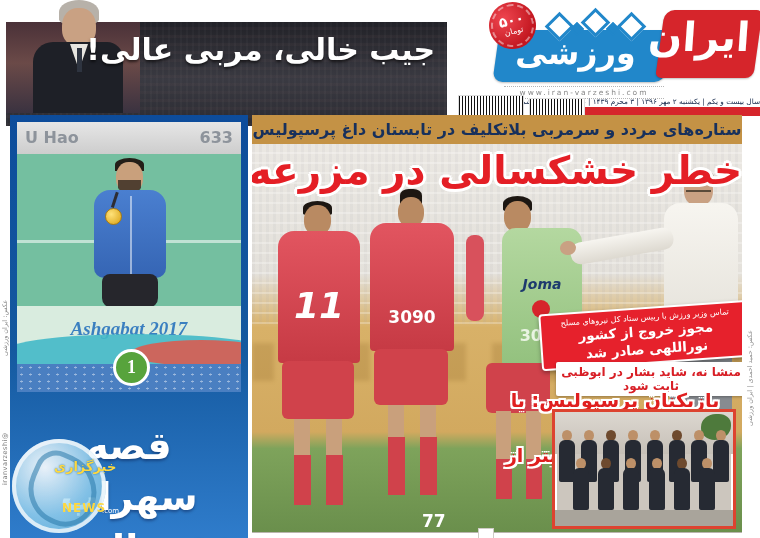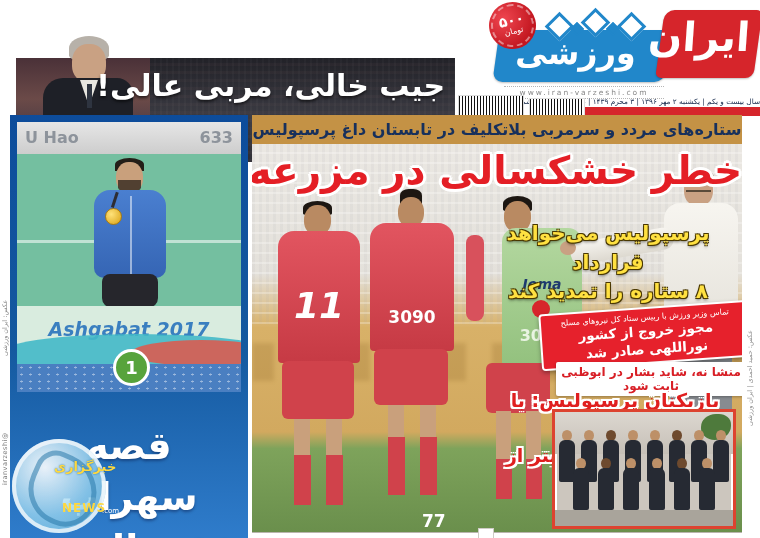--- a/index.html
+++ b/index.html
@@ -1,21 +1,21 @@
 <!DOCTYPE html>
 <html><head>
 <meta charset="utf-8">
 <style>
   html,body{margin:0;padding:0;background:#fff;}
   .page{position:relative;width:760px;height:538px;background:#fff;overflow:hidden;
         font-family:"DejaVu Sans",sans-serif;}
 
   
-  .top-banner{position:absolute;left:16px;top:22px;width:441px;height:104px;
-    background:linear-gradient(180deg,#222228,#3a3a42 55%,#2b2b32);overflow:visible;margin-top:36px;}
+  .top-banner{position:absolute;left:6px;top:22px;width:441px;height:104px;
+    background:linear-gradient(180deg,#222228,#3a3a42 55%,#2b2b32);overflow:visible;}
   .banner-noise{position:absolute;inset:0;opacity:.35;
     background:repeating-linear-gradient(90deg,rgba(255,255,255,.07) 0 2px,transparent 2px 6px),
                repeating-linear-gradient(0deg,rgba(120,90,90,.25) 0 3px,transparent 3px 8px);}
   .terim-photo{position:absolute;left:0;top:0;width:134px;height:91px;
     background:linear-gradient(180deg,#4a3138,#6b4a48 45%,#3a3240);overflow:visible;}
   .terim-hair{position:absolute;left:53px;top:-22px;width:40px;height:24px;background:#b7b1a9;
     border-radius:50% 50% 20% 20%;}
   .terim-head{position:absolute;left:56px;top:-14px;width:34px;height:38px;background:#c9a183;
     border-radius:46% 46% 42% 42%;}
   .terim-suit{position:absolute;left:27px;top:20px;width:90px;height:71px;background:#1e2027;
@@ -79,21 +79,21 @@
     background:linear-gradient(#4a7fd0,#3565b4);border-radius:16px 16px 10px 10px;}
   .ath-zip{position:absolute;left:50%;top:6px;width:2px;height:78px;background:rgba(255,255,255,.5);}
   .ath-ribbon{position:absolute;left:96px;top:72px;width:14px;height:16px;
     border-left:3px solid #2d2d33;transform:rotate(18deg);}
   .ath-medal{position:absolute;left:88px;top:86px;width:15px;height:15px;border-radius:50%;
     background:radial-gradient(circle at 35% 35%,#ffe27a,#d9a012);border:1px solid #a87a10;}
   .ath-shorts{position:absolute;left:85px;top:152px;width:56px;height:34px;background:#26262c;
     border-radius:8px 8px 10px 10px;}
   .ath-leg{position:absolute;width:14px;height:46px;background:#c9a07c;top:184px;}
   .ath-leg.l{left:92px;} .ath-leg.r{left:119px;}
-  .podium{position:absolute;left:0;bottom:0;width:100%;height:86px;background:#d9ecdf;}
+  .podium{position:absolute;left:0;bottom:0;width:100%;height:86px;background:#d9ecdf;font-family:Liberation Serif, serif;}
   .podium-label{position:absolute;left:0;top:12px;width:100%;text-align:center;color:#3a7fc0;
     font-size:19px;font-weight:bold;font-style:italic;}
   .podium-wave{position:absolute;left:-20px;bottom:18px;width:280px;height:40px;background:#42b9c8;
     border-radius:50% 50% 0 0;opacity:.9;}
   .podium-wave2{position:absolute;right:-30px;bottom:26px;width:140px;height:26px;background:#e2574a;
     border-radius:50%;opacity:.85;}
   .podium-bottom{position:absolute;left:0;bottom:0;width:100%;height:28px;background:#4a7fc1;
     background-image:radial-gradient(rgba(255,255,255,.45) 1px,transparent 1.6px);background-size:9px 7px;}
   .rank-circle{position:absolute;left:96px;bottom:6px;width:31px;height:31px;background:#57a33c;
     border:3px solid #fff;border-radius:50%;color:#fff;font-weight:bold;text-align:center;
@@ -369,24 +369,20 @@
       <div class="hand"></div>
       <div class="trousers">
           <div class="t-split"></div>
         </div>
       <div class="shoe a"></div>
       <div class="shoe b"></div>
     </div>
 
     <div class="kicker">ستاره‌های مردد و سرمربی بلاتکلیف در تابستان داغ پرسپولیس</div>
     <div class="main-headline">خطر خشکسالی در مزرعه سرخ</div>
-    <div class="deck">
-      <div>پرسپولیس می‌خواهد قرارداد</div>
-      <div>۸ ستاره را تمدید کند</div>
-    </div>
     <div class="red-box">
       <div class="red-box-over">تماس وزیر ورزش با رییس ستاد کل نیروهای مسلح</div>
       <div class="red-box-main">مجوز خروج از کشور نوراللهی صادر شد</div>
     </div>
     <div class="white-box">منشا نه، شاید بشار در ابوظبی ثابت شود</div>
     <div class="quote">
       <div>بازیکنان پرسپولیس: با قدرت</div>
       <div>ادامه می‌دهیم، قویتر از همیشه</div>
     </div>
     <div class="team-photo">

